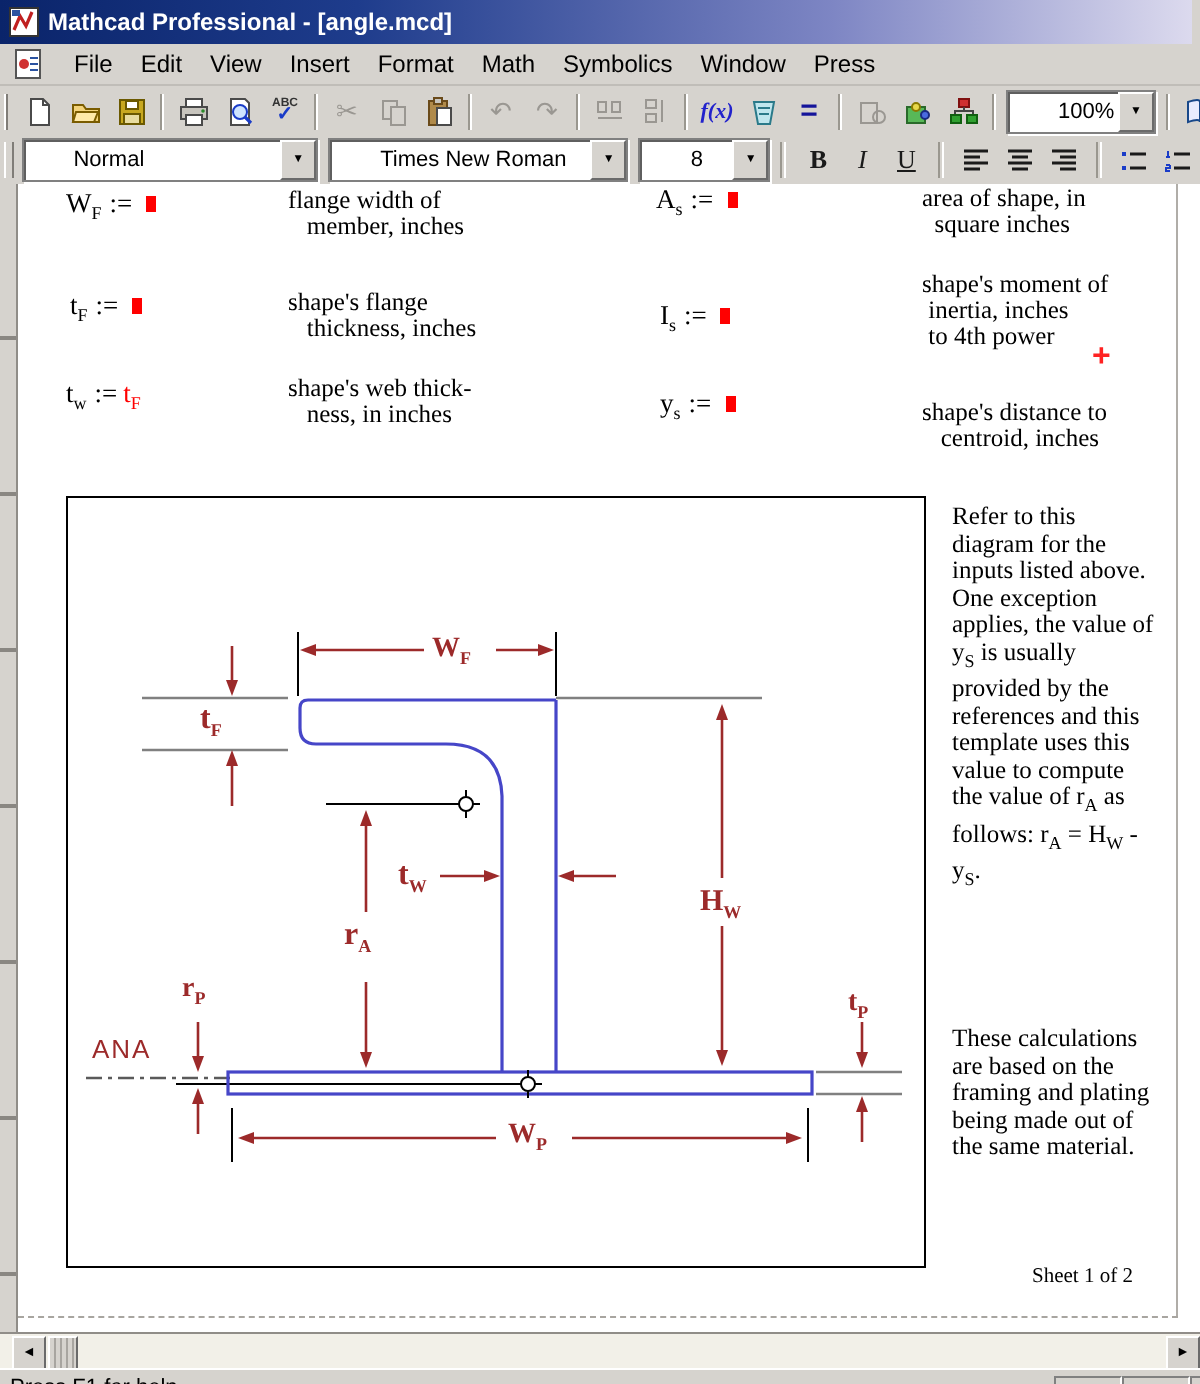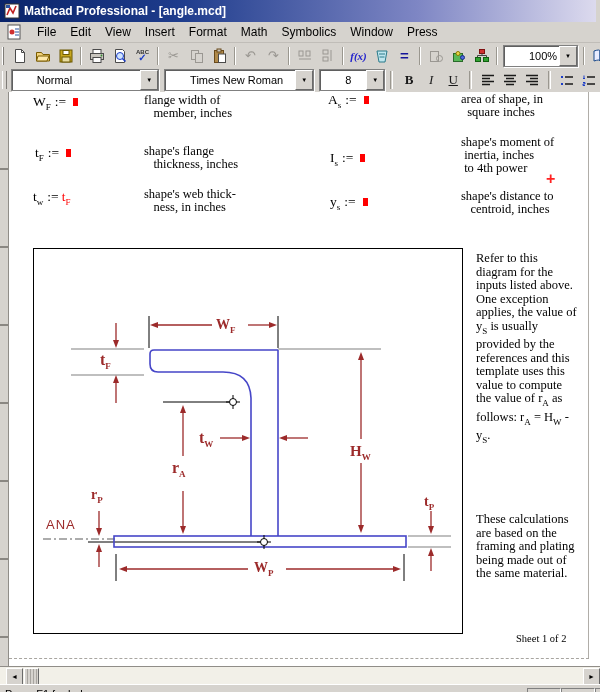--- a/index.html
+++ b/index.html
@@ -322,21 +322,21 @@
    member, inches</div>
     <div class="desc" style="left:461px;top:1px;">area of shape, in
   square inches</div>
     <div class="desc" style="left:144px;top:53px;">shape's flange
    thickness, inches</div>
     <div class="desc" style="left:461px;top:44px;">shape's moment of
  inertia, inches
  to 4th power</div>
     <div class="desc" style="left:144px;top:96px;">shape's web thick-
    ness, in inches</div>
-    <div class="desc" style="left:461px;top:98px;">shape's distance to
+    <div class="desc" style="left:461px;top:108px;">shape's distance to
    centroid, inches</div>
 
     <span class="pluscur">+</span>
 
     <div class="note" style="top:421px;">These calculations are based on the framing and plating being made out of the same material.</div>
     <div class="note" style="top:160px;">
       <span>Refer to this diagram for the inputs listed above. One exception applies, the value of y</span><sub>S</sub><span> is usually provided by the references and this template uses this value to compute the value of r</span><sub>A</sub><span> as follows: r</span><sub>A</sub><span> = H</span><sub>W</sub><span> - y</span><sub>S</sub><span>.</span>
     </div>
     <div class="sheet">Sheet 1 of 2</div>
 

